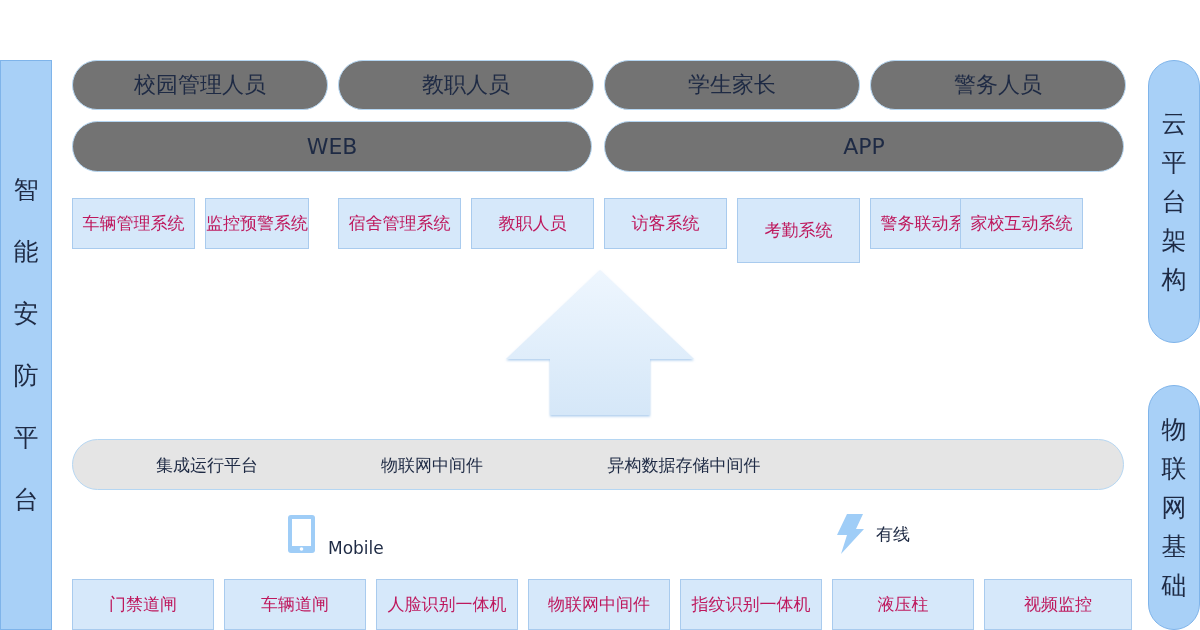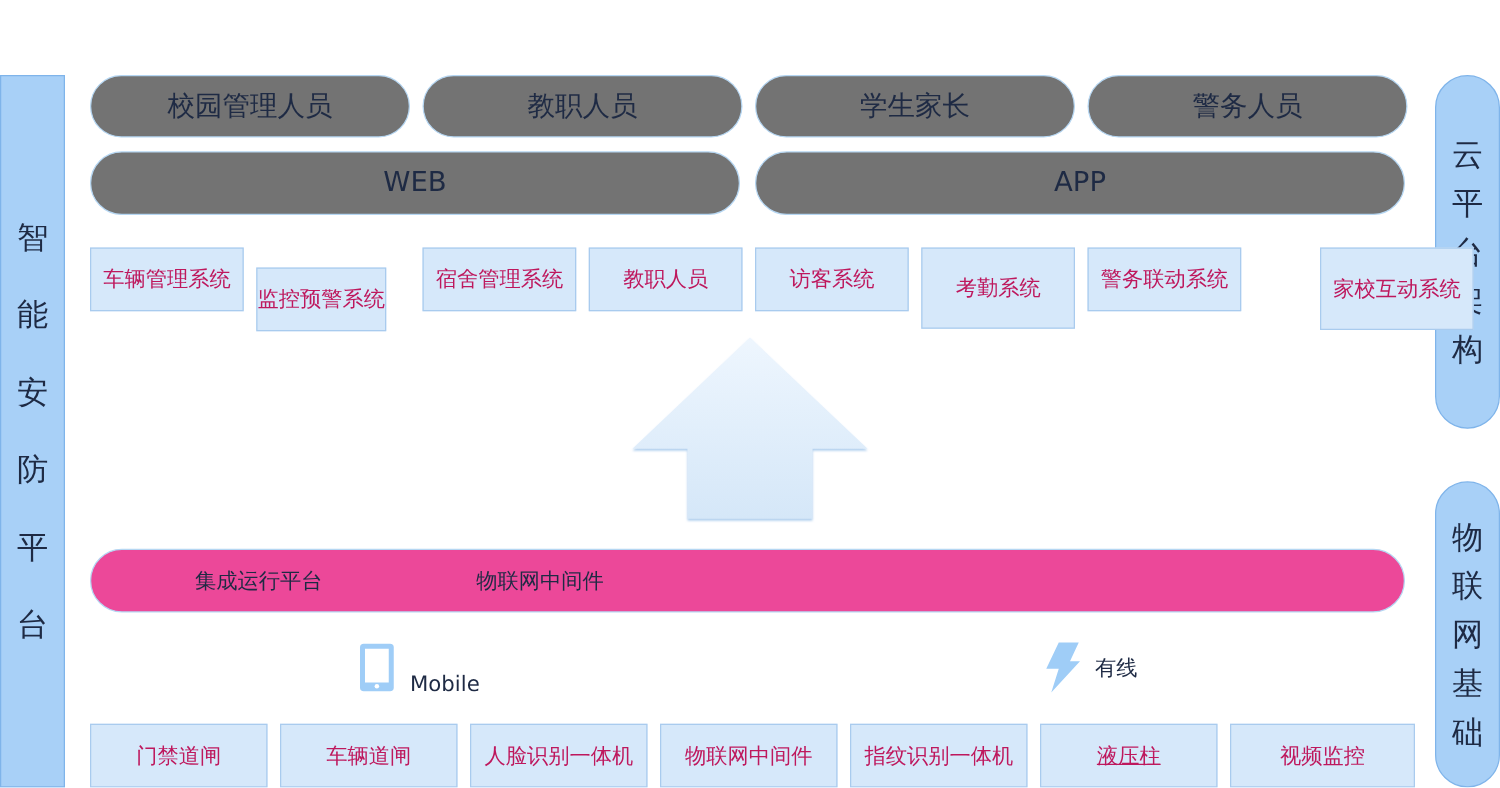--- a/index.html
+++ b/index.html
@@ -9,21 +9,21 @@
   .side-left { left:0; top:60px; width:52px; height:570px; background:#a8d0f7; border:1px solid #7fb4ea;
                display:flex; flex-direction:column; align-items:center; justify-content:center; }
   .side-left span { font-size:25px; line-height:62px; color:#1e2a44; }
   .side-right { width:52px; background:#a8d0f7; border:1px solid #7fb4ea; border-radius:26px;
                 display:flex; flex-direction:column; align-items:center; justify-content:center; left:1148px; }
   .side-right span { font-size:25px; line-height:39px; color:#1e2a44; }
   .pill { border:1px solid #b5d6f2; background:#737373; border-radius:26px; display:flex;
           align-items:center; justify-content:center; font-size:22px; color:#1e2a44; }
   .box { background:#d6e8fa; border:1px solid #a9cbee; display:flex; align-items:center; justify-content:center;
          font-size:17px; color:#be185d; }
-  .mid { border:1px solid #b5d6f2; background:#ec4899; border-radius:26px; }
+  .mid { border:1px solid #b5d6f2; background:#e5e5e5; border-radius:26px; }
   .mid span { position:absolute; font-size:17px; top:50%; transform:translate(-50%,-50%); white-space:nowrap; }
   .legend { display:flex; align-items:center; font-size:17px; }
 </style>
 </head>
 <body>
 
 <div class="abs side-left">
   <span>智</span>
   <span>能</span>
   <span>安</span>
@@ -64,58 +64,59 @@
 <div class="abs pill" style="left:72px;top:121px;width:520px;height:51px;">
     <span>WEB</span>
   </div>
 <div class="abs pill" style="left:604px;top:121px;width:520px;height:51px;">
     <span>APP</span>
   </div>
 
 <div class="abs box" style="left:72px;top:198px;width:123px;height:51px;">
     <span>车辆管理系统</span>
   </div>
-<div class="abs box" style="left:205px;top:214px;width:104px;height:51px;">
+<div class="abs box" style="left:205px;top:198px;width:104px;height:51px;">
     <span>监控预警系统</span>
   </div>
 <div class="abs box" style="left:338px;top:198px;width:123px;height:51px;">
     <span>宿舍管理系统</span>
   </div>
 <div class="abs box" style="left:471px;top:198px;width:123px;height:51px;">
     <span>教职人员</span>
   </div>
 <div class="abs box" style="left:604px;top:198px;width:123px;height:51px;">
     <span>访客系统</span>
   </div>
 <div class="abs box" style="left:737px;top:198px;width:123px;height:65px;">
     <span>考勤系统</span>
   </div>
 <div class="abs box" style="left:870px;top:198px;width:123px;height:51px;">
     <span>警务联动系统</span>
   </div>
-<div class="abs box" style="left:1056px;top:198px;width:123px;height:66px;">
+<div class="abs box" style="left:960px;top:198px;width:123px;height:51px;">
     <span>家校互动系统</span>
   </div>
 
 <svg class="abs" style="left:500px;top:262px;" width="200" height="160">
   <defs>
     <linearGradient id="ag" x1="0" y1="0" x2="0" y2="1">
       <stop offset="0" stop-color="#eef6fe"></stop>
       <stop offset="1" stop-color="#d5e7f8"></stop>
     </linearGradient>
     <filter id="sh" x="-10%" y="-10%" width="120%" height="130%">
       <feDropShadow dx="0" dy="1.5" stdDeviation="1" flood-color="#8ab8e6" flood-opacity="0.7"></feDropShadow>
     </filter>
   </defs>
   <polygon points="100,8 194,97 150,97 150,153 50,153 50,97 6,97" fill="url(#ag)" filter="url(#sh)"></polygon>
 </svg>
 
 <div class="abs mid" style="left:72px;top:439px;width:1052px;height:51px;">
   <span style="left:134px;">集成运行平台</span>
   <span style="left:359px;">物联网中间件</span>
+  <span style="left:611px;">异构数据存储中间件</span>
 </div>
 
 <div class="abs legend" style="left:287px;top:514px;height:40px;">
   <svg width="30" height="40">
     <rect x="1" y="1" width="27" height="38" rx="3" fill="#9fcdf7"></rect>
     <rect x="5" y="5" width="19" height="27" fill="#ffffff"></rect>
     <circle cx="14.5" cy="35" r="1.8" fill="#ffffff"></circle>
   </svg>
   <span style="margin-left:11px;margin-top:28px;">Mobile</span>
 </div>
@@ -134,18 +135,18 @@
   </div>
 <div class="abs box" style="left:376px;top:579px;width:142px;height:51px;">
     <span>人脸识别一体机</span>
   </div>
 <div class="abs box" style="left:528px;top:579px;width:142px;height:51px;">
     <span>物联网中间件</span>
   </div>
 <div class="abs box" style="left:680px;top:579px;width:142px;height:51px;">
     <span>指纹识别一体机</span>
   </div>
-<div class="abs box" style="left:832px;top:579px;width:142px;height:51px;text-decoration:underline;">
+<div class="abs box" style="left:832px;top:579px;width:142px;height:51px;">
     <span>液压柱</span>
   </div>
 <div class="abs box" style="left:984px;top:579px;width:148px;height:51px;">
     <span>视频监控</span>
   </div>
 
 </body></html>

